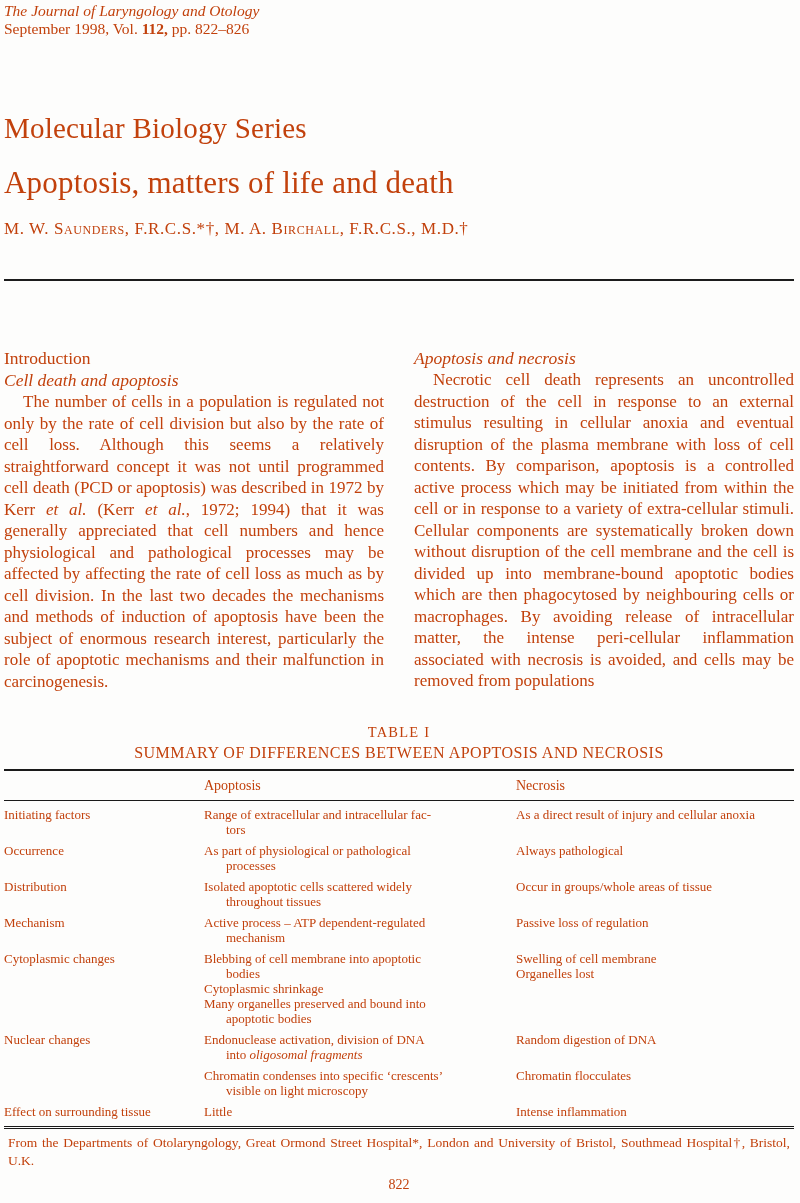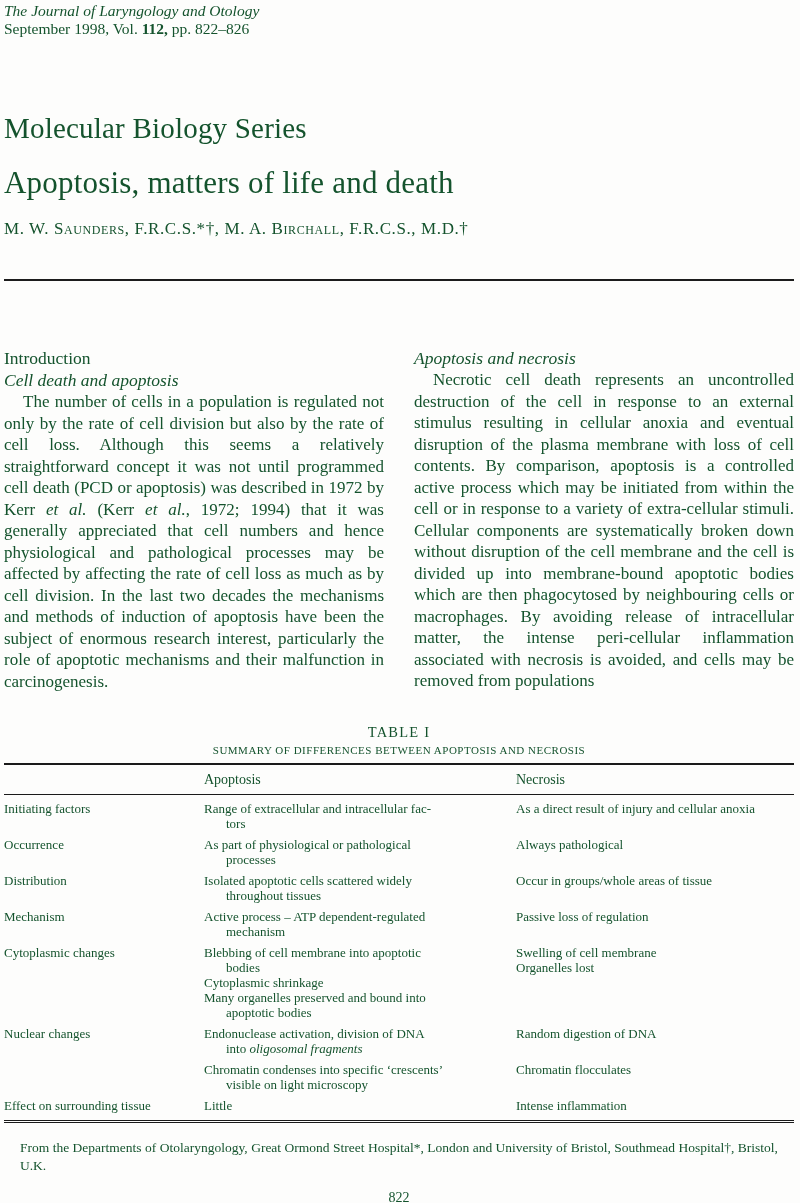--- a/index.html
+++ b/index.html
@@ -1,21 +1,21 @@
 <!DOCTYPE html>
 <html><head>
 <meta charset="utf-8">
 <style>
   html,body{margin:0;padding:0;background:#e8e8e8;}
   .page{
     position:relative;
     width:800px;height:1203px;
     margin:0 auto;
     background:#fdfdfc;
-    color:#14532d;
+    color:#c2410c;
     font-family:"Liberation Serif","DejaVu Serif",serif;
     box-sizing:border-box;
     padding:2px 6px 10px 4px;
     overflow:hidden;
     display:flex;flex-direction:column;
   }
   
   .jheader{font-size:15.5px;line-height:17.5px;}
   .jname{font-style:italic;}
   
@@ -28,35 +28,35 @@
   
   .columns{display:flex;gap:30px;margin-top:66px;}
   .col-left{width:380px;flex:0 0 380px;}
   .col-right{flex:1;}
   .sec-heading{font-size:17.5px;line-height:22px;margin:0;font-weight:normal;}
   .sub-heading{font-size:17.5px;line-height:22px;margin:0;font-weight:normal;font-style:italic;}
   .para{margin:0;font-size:17px;line-height:21.5px;text-align:justify;text-indent:19px;}
   
   .table-block{margin-top:32px;}
   .table-title{text-align:center;font-size:14.5px;letter-spacing:1.2px;}
-  .table-caption{text-align:center;font-size:11px;letter-spacing:0.5px;margin-top:3px;}
+  .table-caption{text-align:center;font-size:16px;letter-spacing:0.5px;margin-top:3px;}
   .ttable{margin-top:7px;border-top:2px solid #1a1a1a;font-size:13px;line-height:15px;}
   .thead-row{display:flex;border-bottom:1.5px solid #1a1a1a;padding:7px 0 7px 0;font-size:14px;}
   .trow{display:flex;margin-bottom:6px;}
   .tc1{flex:0 0 200px;box-sizing:border-box;padding-right:8px;}
   .tc2{flex:0 0 312px;box-sizing:border-box;padding-right:16px;}
   .tc3{flex:1;}
   #table-rows{padding-top:6px;}
   .tbody-wrap{border-bottom:3px double #1a1a1a;padding-bottom:1px;}
   .citem{white-space:pre-line;}
   .tc2 .citem{padding-left:22px;text-indent:-22px;}
   .tc3 .citem{padding-left:12px;text-indent:-12px;}
   
   .pfooter{margin-top:auto;}
-  .footnote{margin:16px;font-size:13.5px;line-height:17.5px;text-align:justify;}
+  .footnote{margin:4px;font-size:13.5px;line-height:17.5px;text-align:justify;}
   .pageno{text-align:center;font-size:14px;margin-top:8px;}
 </style>
 </head>
 <body>
 
 <div class="page">
 
   <header class="jheader">
     <div class="jname">The Journal of Laryngology and Otology</div>
     <div class="jissue">September 1998, Vol. <b>112,</b> pp. 822–826</div>

